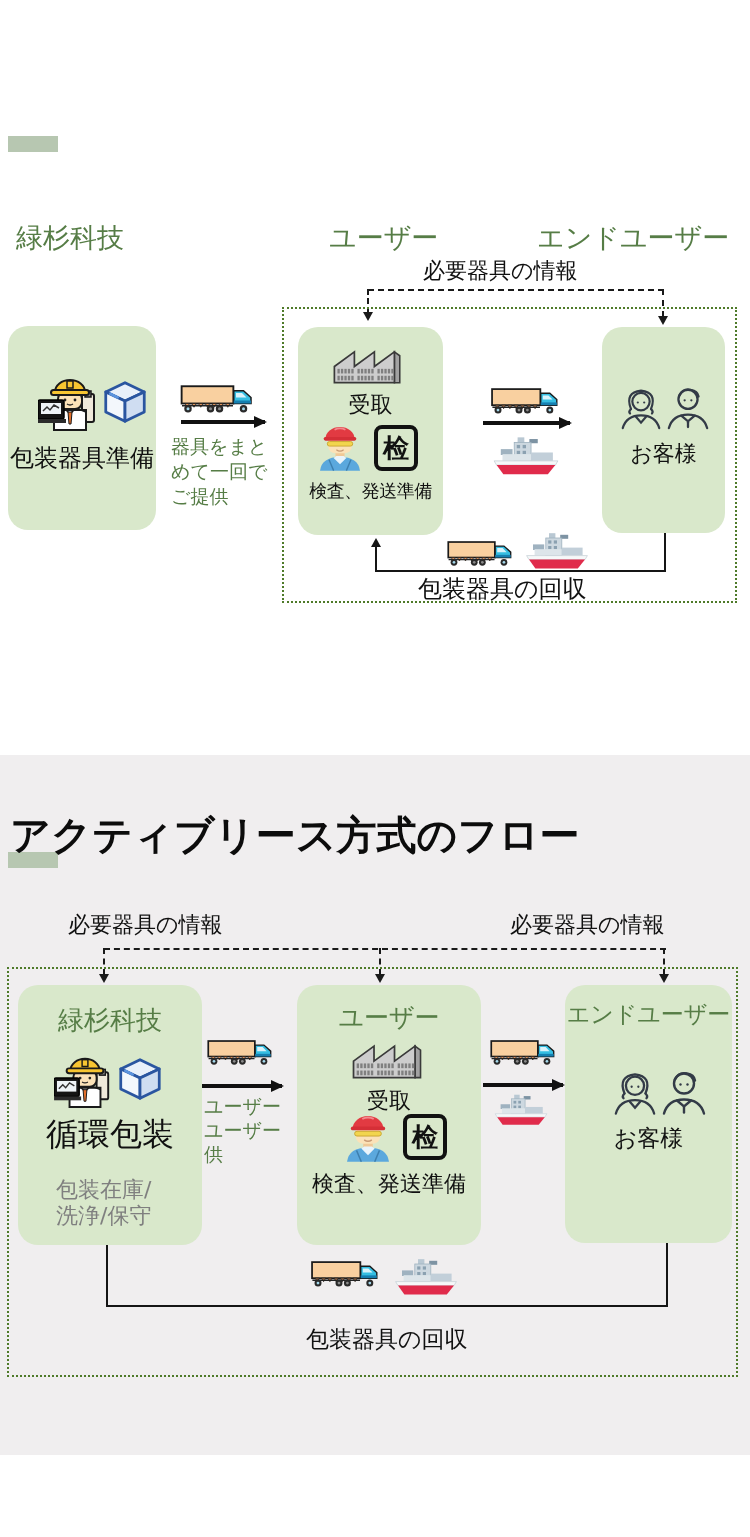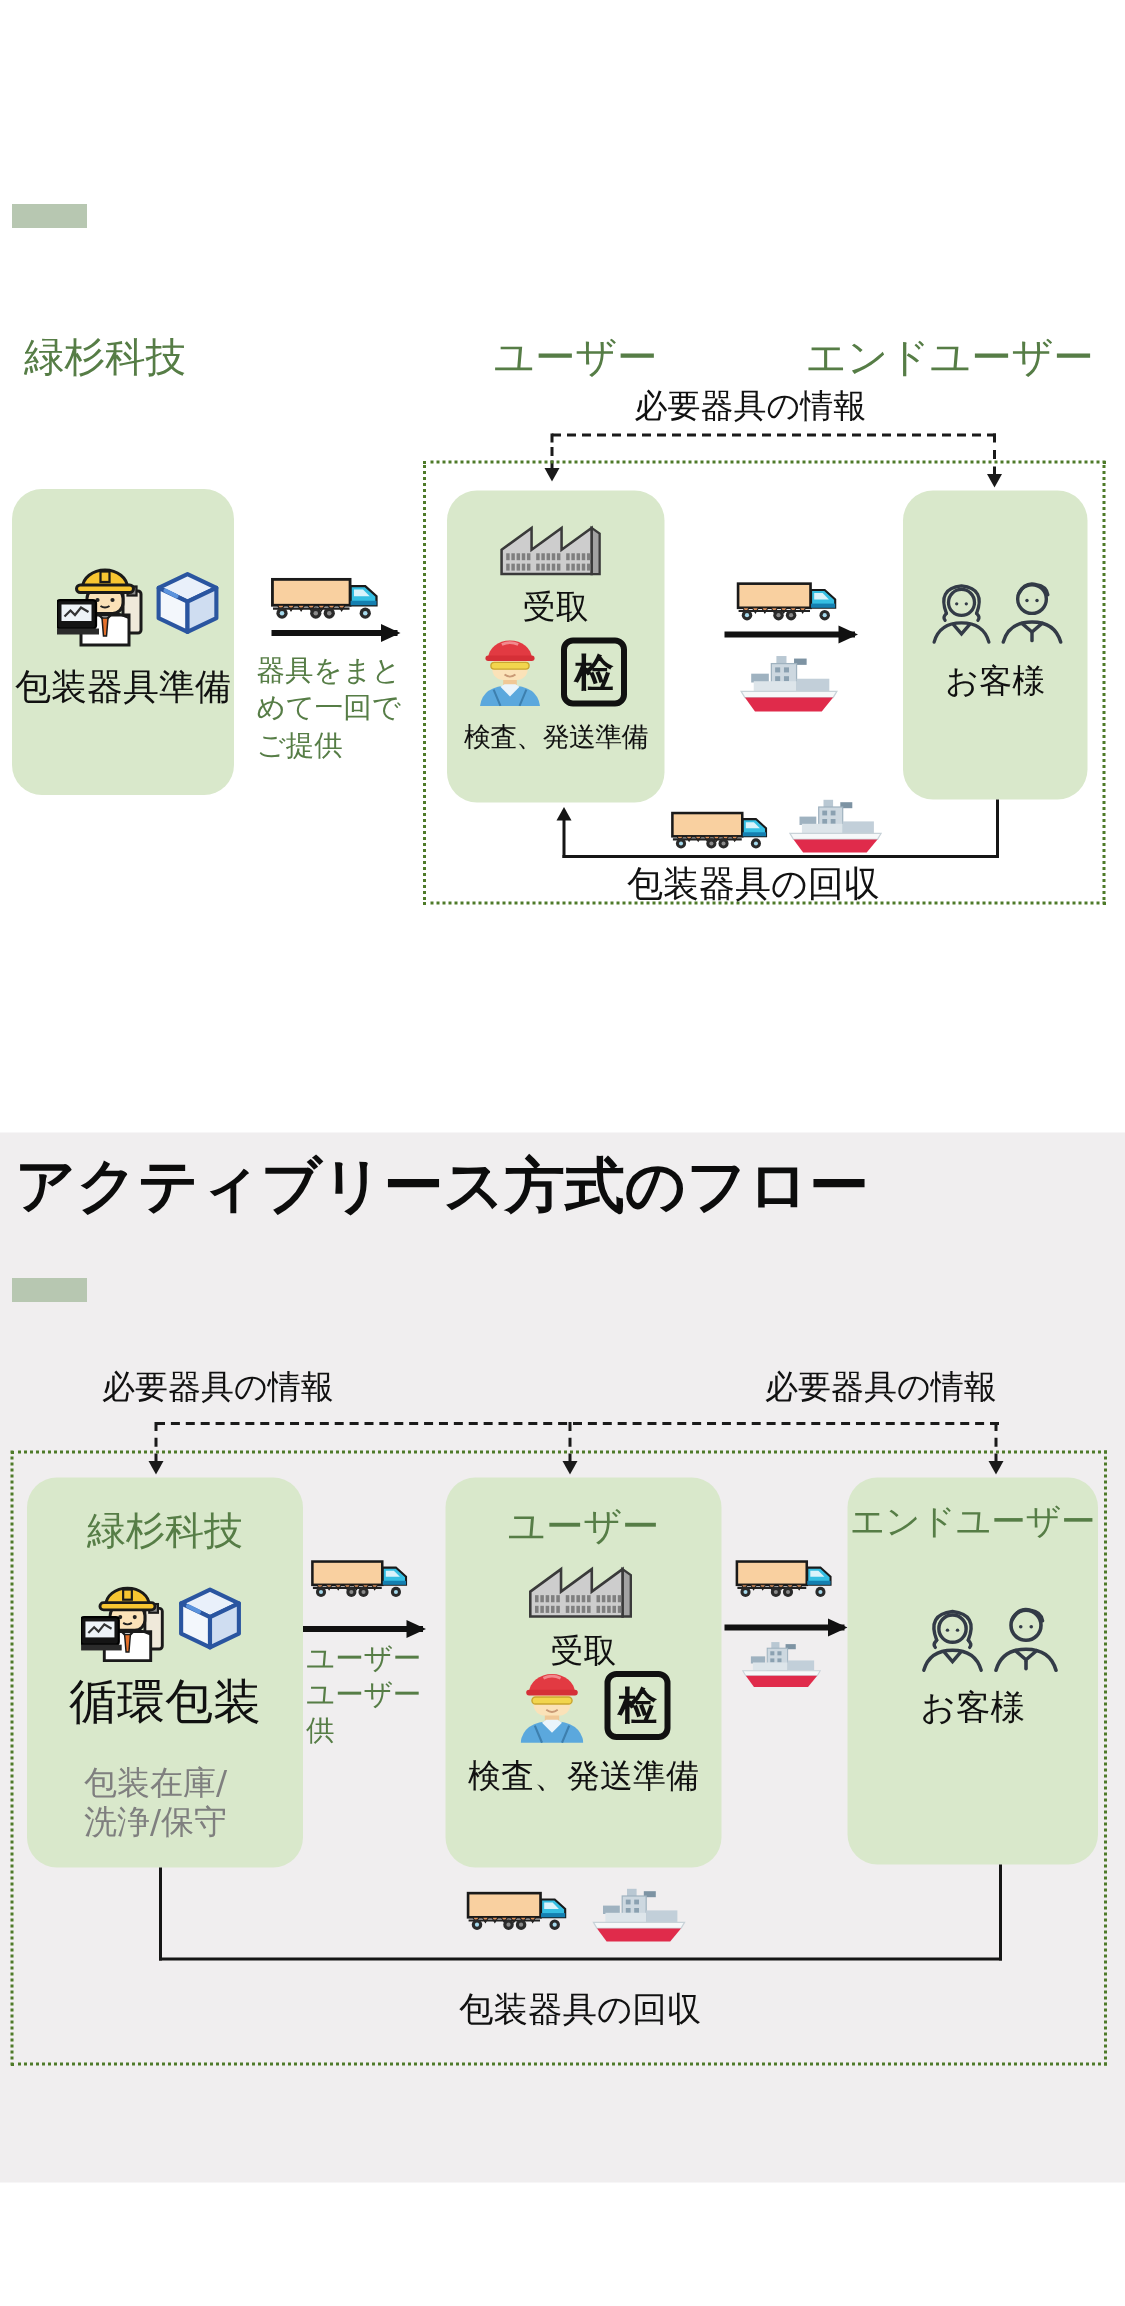--- a/index.html
+++ b/index.html
@@ -251,21 +251,21 @@
   <div class="sol-v" style="left:664px;top:533px;height:39px;"></div>
   <svg class="ico" style="left:446px;top:540px;width:70px;height:27px;">
       <use href="#i-truck"></use>
     </svg>
   <svg class="ico" style="left:525px;top:530px;width:64px;height:40px;">
       <use href="#i-ship"></use>
     </svg>
   <div class="lbl" style="left:418px;top:573px;font-size:24px;">包装器具の回収</div>
 
   <div class="hl" style="left:8px;top:852px;width:50px;height:16px;"></div>
-  <div class="title" style="left:10px;top:768px;">アクティブリース方式のフロー</div>
+  <div class="title" style="left:10px;top:812px;">アクティブリース方式のフロー</div>
 
   <div class="lbl" style="left:68px;top:910px;font-size:22px;">必要器具の情報</div>
   <div class="lbl" style="left:510px;top:910px;font-size:22px;">必要器具の情報</div>
 
   <div class="dash-h" style="left:104px;top:948px;width:562px;"></div>
   <div class="dash-v" style="left:103px;top:948px;height:27px;"></div>
   <div class="tri-down" style="left:99px;top:974px;"></div>
   <div class="dash-v" style="left:379px;top:948px;height:27px;"></div>
   <div class="tri-down" style="left:375px;top:974px;"></div>
   <div class="dash-v" style="left:663px;top:948px;height:27px;"></div>

